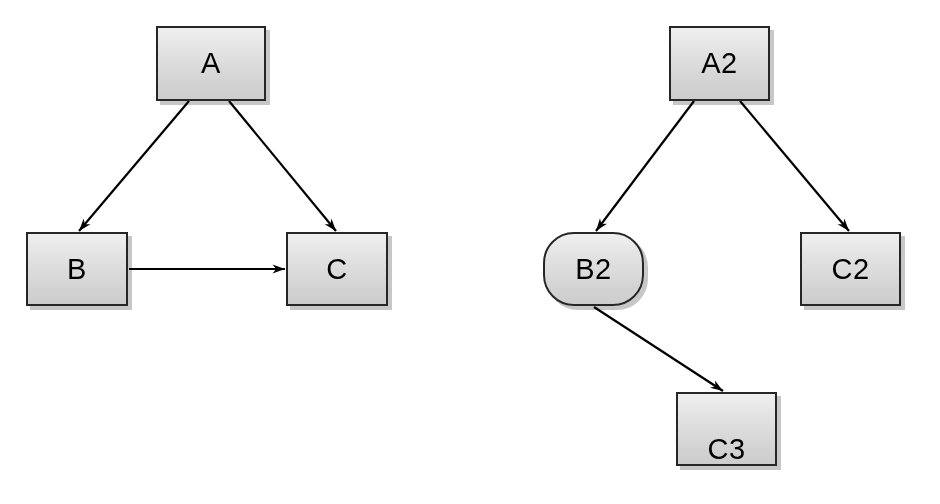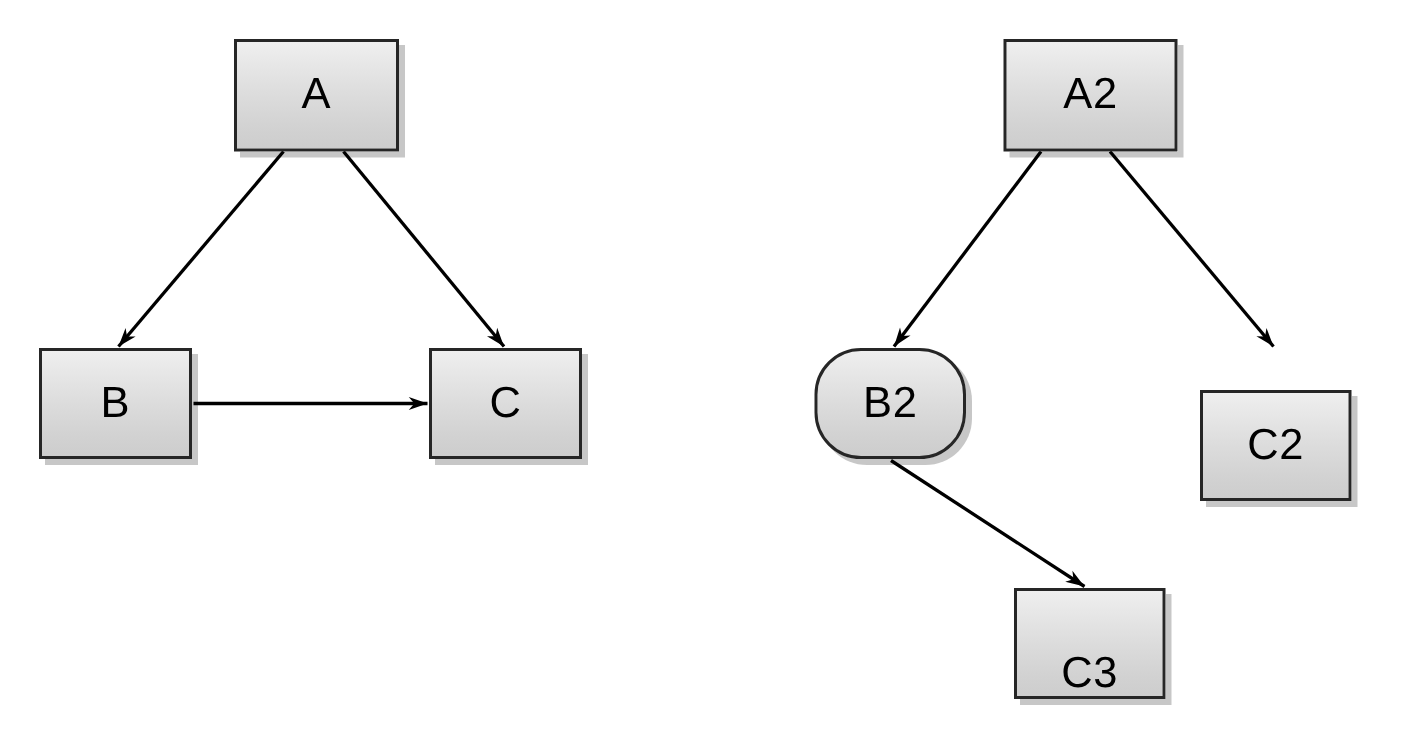--- a/index.html
+++ b/index.html
@@ -73,27 +73,27 @@
   <div id="nodes">
       <div class="node" style="left: 156px; top: 26px; width: 110px; height: 75px; border-color: rgb(38, 38, 38); box-shadow: rgba(0, 0, 0, 0.22) 4px 4px 0px 0px;">
         <span class="node-label">A</span>
       </div>
       <div class="node" style="left: 26px; top: 232px; width: 102px; height: 74px; border-color: rgb(38, 38, 38); box-shadow: rgba(0, 0, 0, 0.22) 4px 4px 0px 0px;">
         <span class="node-label">B</span>
       </div>
       <div class="node" style="left: 286px; top: 232px; width: 102px; height: 74px; border-color: rgb(38, 38, 38); box-shadow: rgba(0, 0, 0, 0.22) 4px 4px 0px 0px;">
         <span class="node-label">C</span>
       </div>
-      <div class="node" style="left: 669px; top: 26px; width: 116px; height: 75px; border-color: rgb(38, 38, 38); box-shadow: rgba(0, 0, 0, 0.22) 4px 4px 0px 0px;">
+      <div class="node" style="left: 669px; top: 26px; width: 101px; height: 75px; border-color: rgb(38, 38, 38); box-shadow: rgba(0, 0, 0, 0.22) 4px 4px 0px 0px;">
         <span class="node-label">A2</span>
       </div>
       <div class="node" style="left: 543px; top: 232px; width: 101px; height: 74px; border-color: rgb(38, 38, 38); box-shadow: rgba(0, 0, 0, 0.22) 4px 4px 0px 0px; border-radius: 31px;">
         <span class="node-label">B2</span>
       </div>
-      <div class="node" style="left: 800px; top: 232px; width: 101px; height: 74px; border-color: rgb(38, 38, 38); box-shadow: rgba(0, 0, 0, 0.22) 4px 4px 0px 0px; margin-top: 28px;">
+      <div class="node" style="left: 800px; top: 232px; width: 101px; height: 74px; border-color: rgb(38, 38, 38); box-shadow: rgba(0, 0, 0, 0.22) 4px 4px 0px 0px;">
         <span class="node-label">C2</span>
       </div>
       <div class="node" style="left: 676px; top: 392px; width: 101px; height: 74px; border-color: rgb(38, 38, 38); box-shadow: rgba(0, 0, 0, 0.22) 4px 4px 0px 0px; align-items: flex-end;">
         <span class="node-label">C3</span>
       </div>
     </div>
 
 </div>
 
 </body></html>

